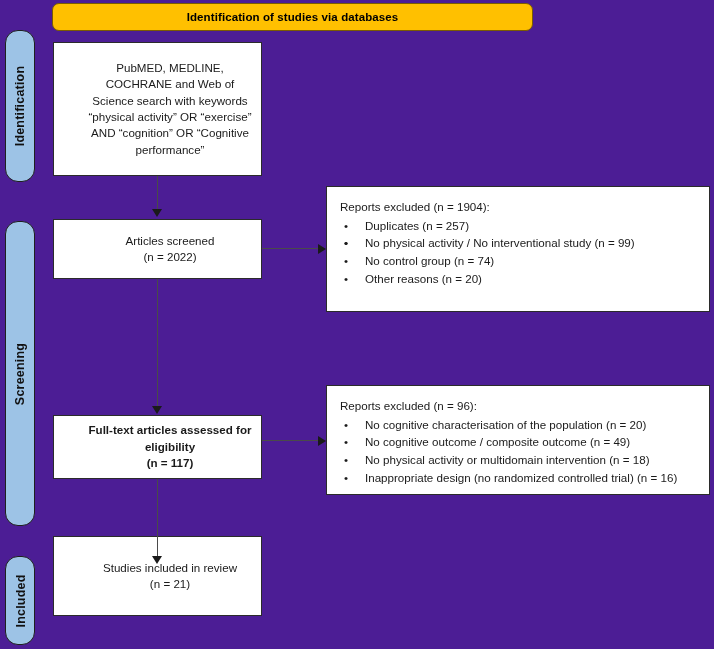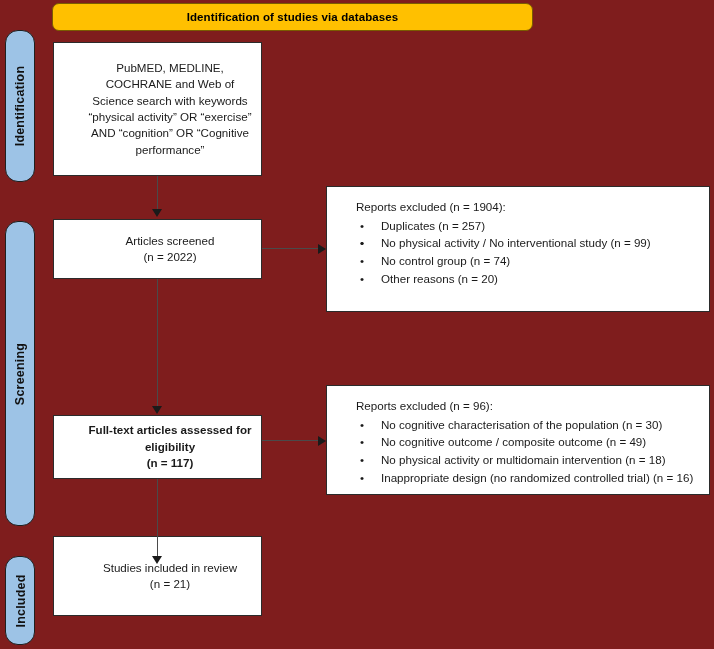--- a/index.html
+++ b/index.html
@@ -8,21 +8,21 @@
     background: #ffffff;
   }
   body {
     font-family: "Liberation Sans", sans-serif;
     color: #000000;
   }
   #canvas {
     position: relative;
     width: 714px;
     height: 649px;
-    background: #7f1d1d;
+    background: #4c1d95;
     overflow: hidden;
   }
 
   
   .banner {
     position: absolute;
     left: 52px;
     top: 3px;
     width: 481px;
     height: 28px;
@@ -92,21 +92,21 @@
   #box-screened { left: 53px; top: 219px; width: 209px; height: 60px;  }
   #box-fulltext { left: 53px; top: 415px; width: 209px; height: 64px; font-weight: bold;  }
   #box-included { left: 53px; top: 536px; width: 209px; height: 80px;  }
 
   
   .exbox {
     position: absolute;
     background: #ffffff;
     border: 1.7px solid #2b2b2b;
     box-sizing: border-box;
-    padding: 12px 10px 10px 29px;
+    padding: 12px 10px 10px 13px;
   }
   #box-excl1 { left: 326px; top: 186px; width: 384px; height: 126px; }
   #box-excl2 { left: 326px; top: 385px; width: 384px; height: 110px; }
 
   .excl-title {
     font-size: 11.6px;
     line-height: 1.45;
     color: #1a1a1a;
     margin-bottom: 1px;
   }
@@ -229,21 +229,21 @@
         <span>Other reasons (n = 20)</span>
       </li>
     </ul>
   </div>
 
   <div class="exbox" id="box-excl2">
     <div class="excl-title">Reports excluded (n = 96):</div>
     <ul class="excl-list">
       <li>
         <span class="bullet">•</span>
-        <span>No cognitive characterisation of the population (n = 30)</span>
+        <span>No cognitive characterisation of the population (n = 20)</span>
       </li>
       <li>
         <span class="bullet">•</span>
         <span>No cognitive outcome / composite outcome (n = 49)</span>
       </li>
       <li>
         <span class="bullet">•</span>
         <span>No physical activity or multidomain intervention (n = 18)</span>
       </li>
       <li>

